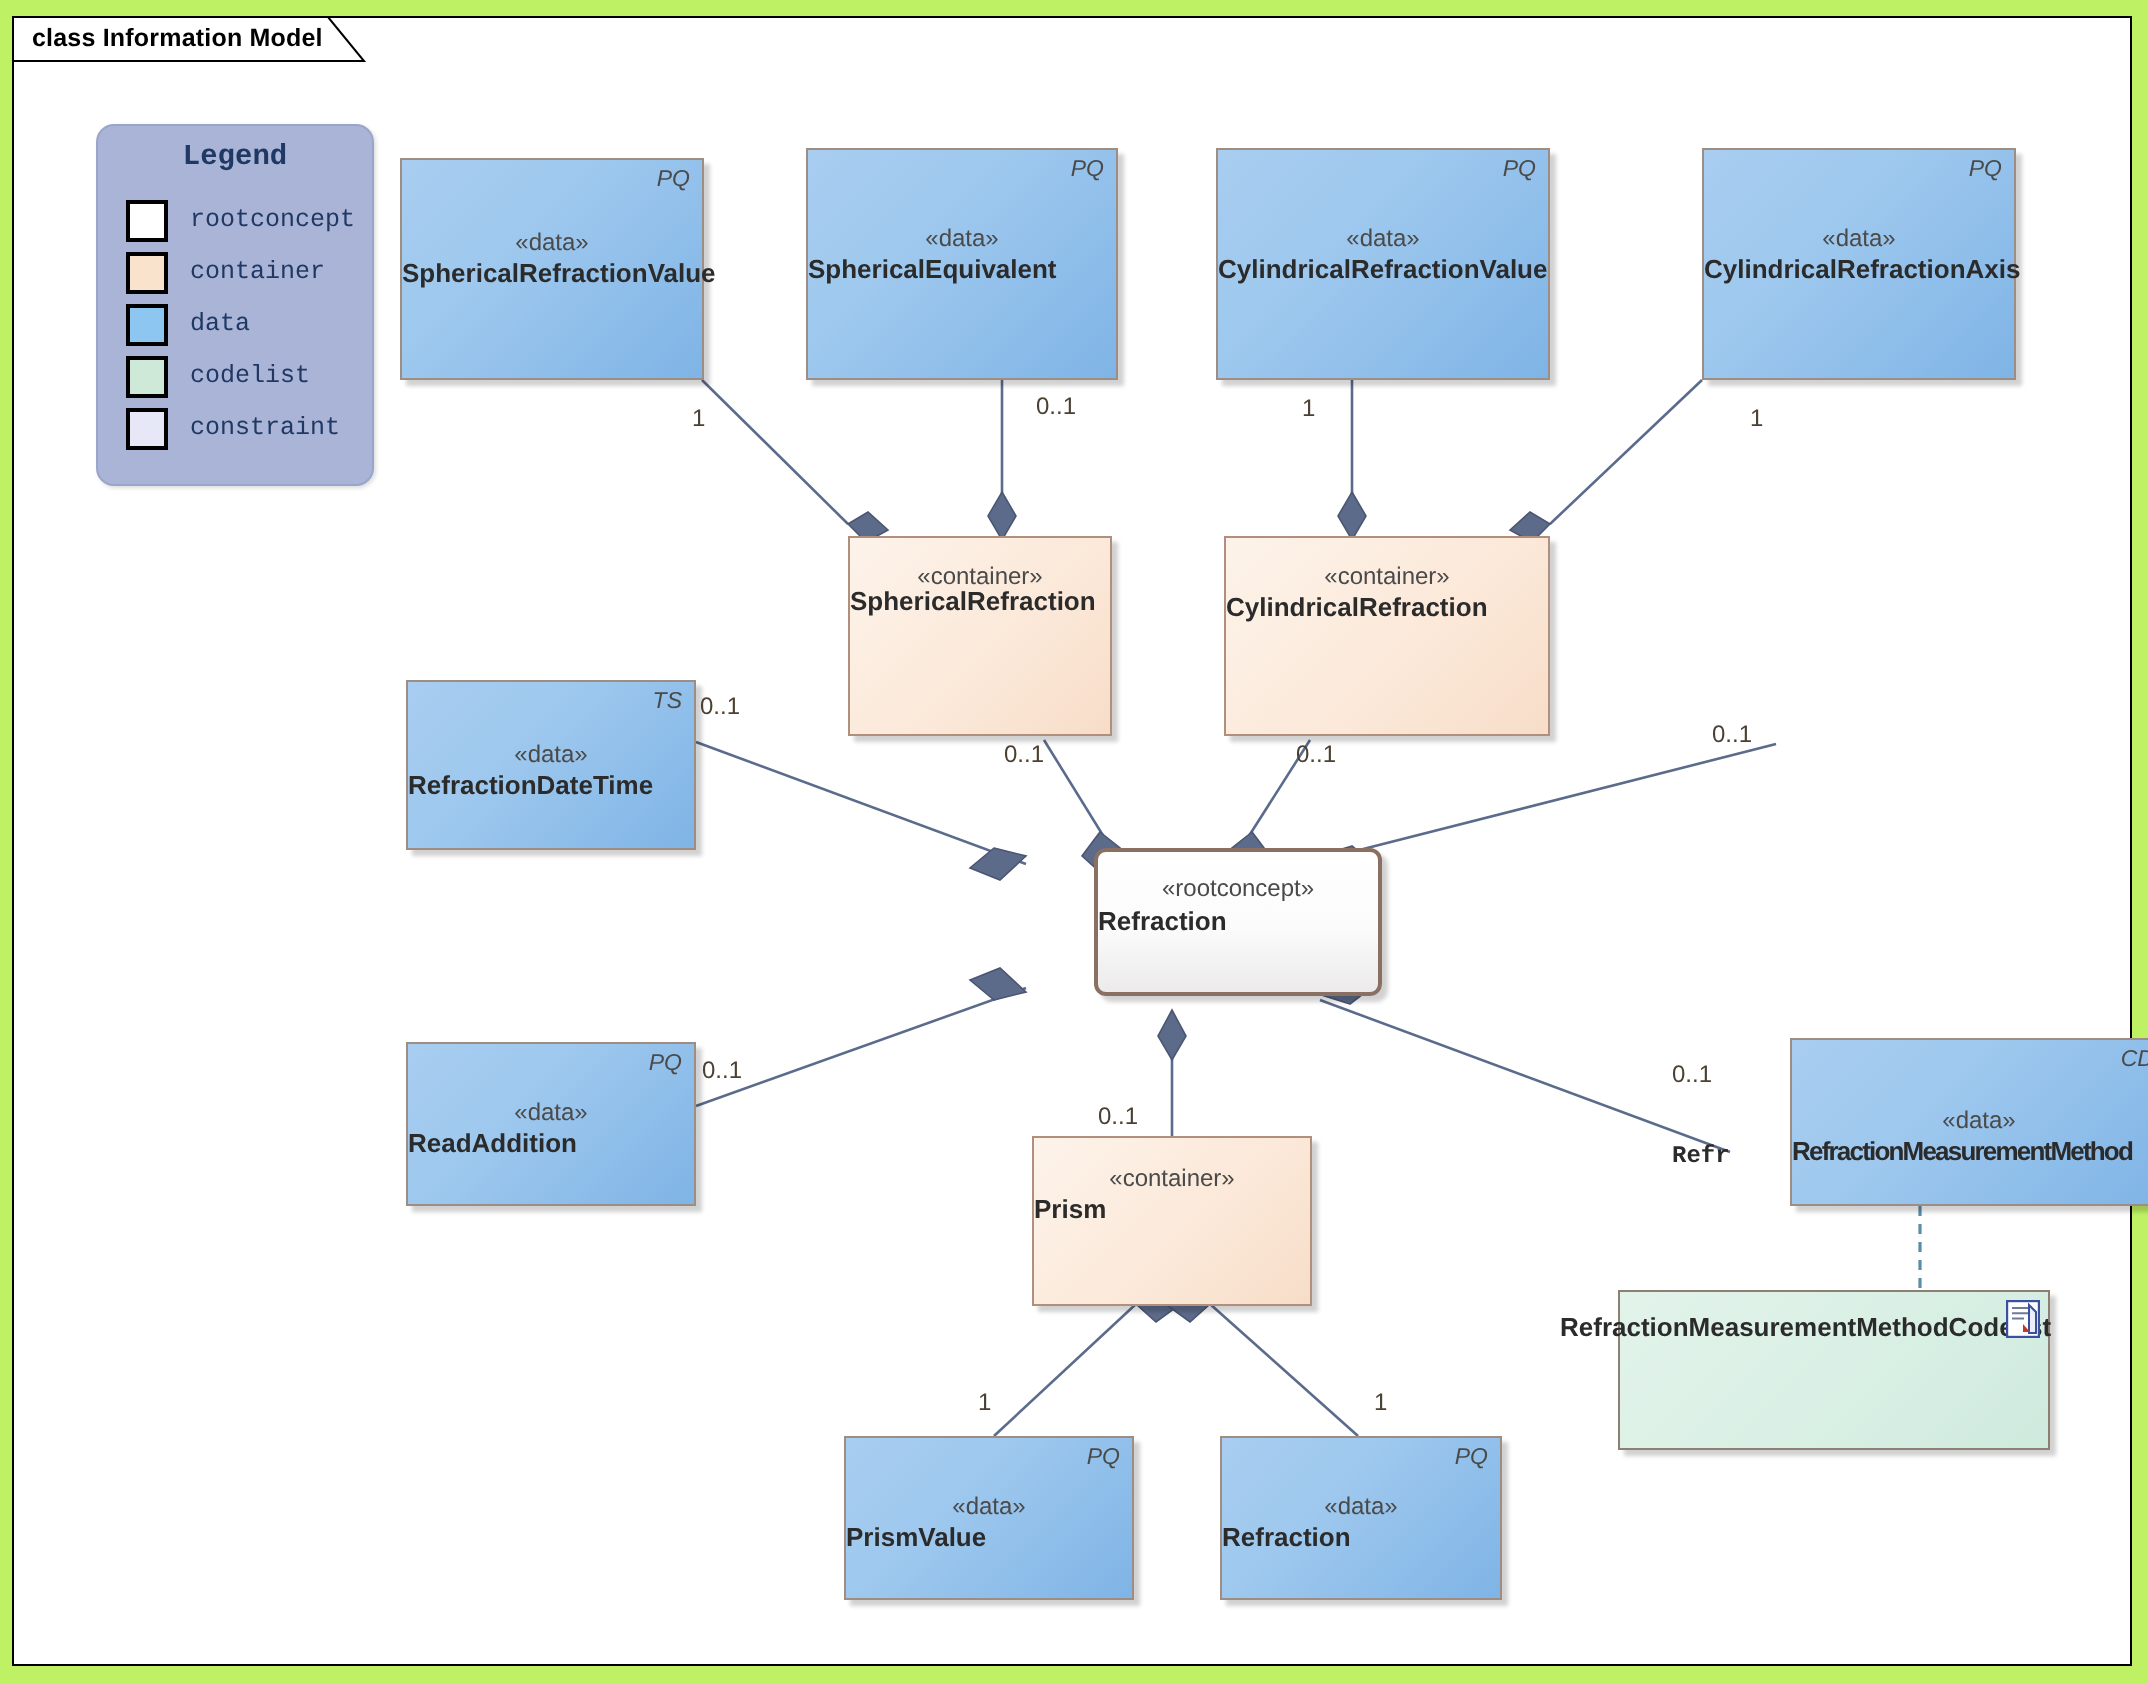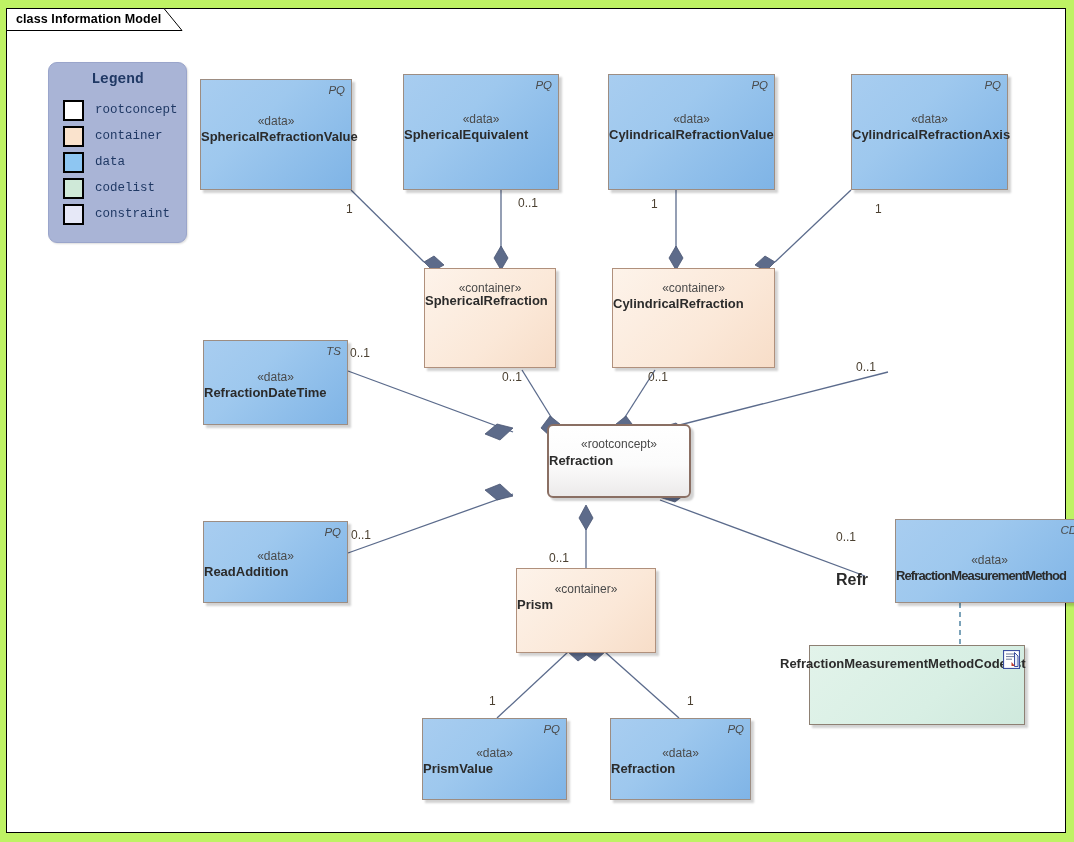--- a/index.html
+++ b/index.html
@@ -39,22 +39,22 @@
 
   .n-data{background:linear-gradient(135deg,#a8cdf0 0%,#9ec8ee 38%,#7fb4e6 100%);
           border:1px solid #9d8d82;padding-left:45px;}
   .n-container{background:linear-gradient(135deg,#fdf3ea 0%,#fbe8d8 60%,#f7ddc8 100%);
           border:1px solid #b0907c;}
   .n-root{background:linear-gradient(180deg,#ffffff 0%,#fbfbfb 55%,#eceaea 100%);
           border:2px solid #8a6f63;border-radius:6px;}
   .n-codelist{background:linear-gradient(135deg,#e2f3ea 0%,#d8efe4 60%,#cfe9dd 100%);
           border:1px solid #8d8073;}
 
-  .overflow-label{position:absolute;font-size:16px;font-weight:bold;
-          color:#2b2b2b;white-space:nowrap;}
+  .overflow-label{position:absolute;font-size:12px;font-weight:bold;
+          color:#2b2b2b;white-space:nowrap;font-family:Liberation Mono, monospace;}
 
   
   #wires{position:absolute;left:0;top:0;width:1074px;height:842px;
           pointer-events:none;}
   .mult{position:absolute;font-size:12px;color:#4b4031;white-space:nowrap;}
 
   .doc-icon{position:absolute;width:17px;height:19px;}
 </style>
 </head>
 <body>

